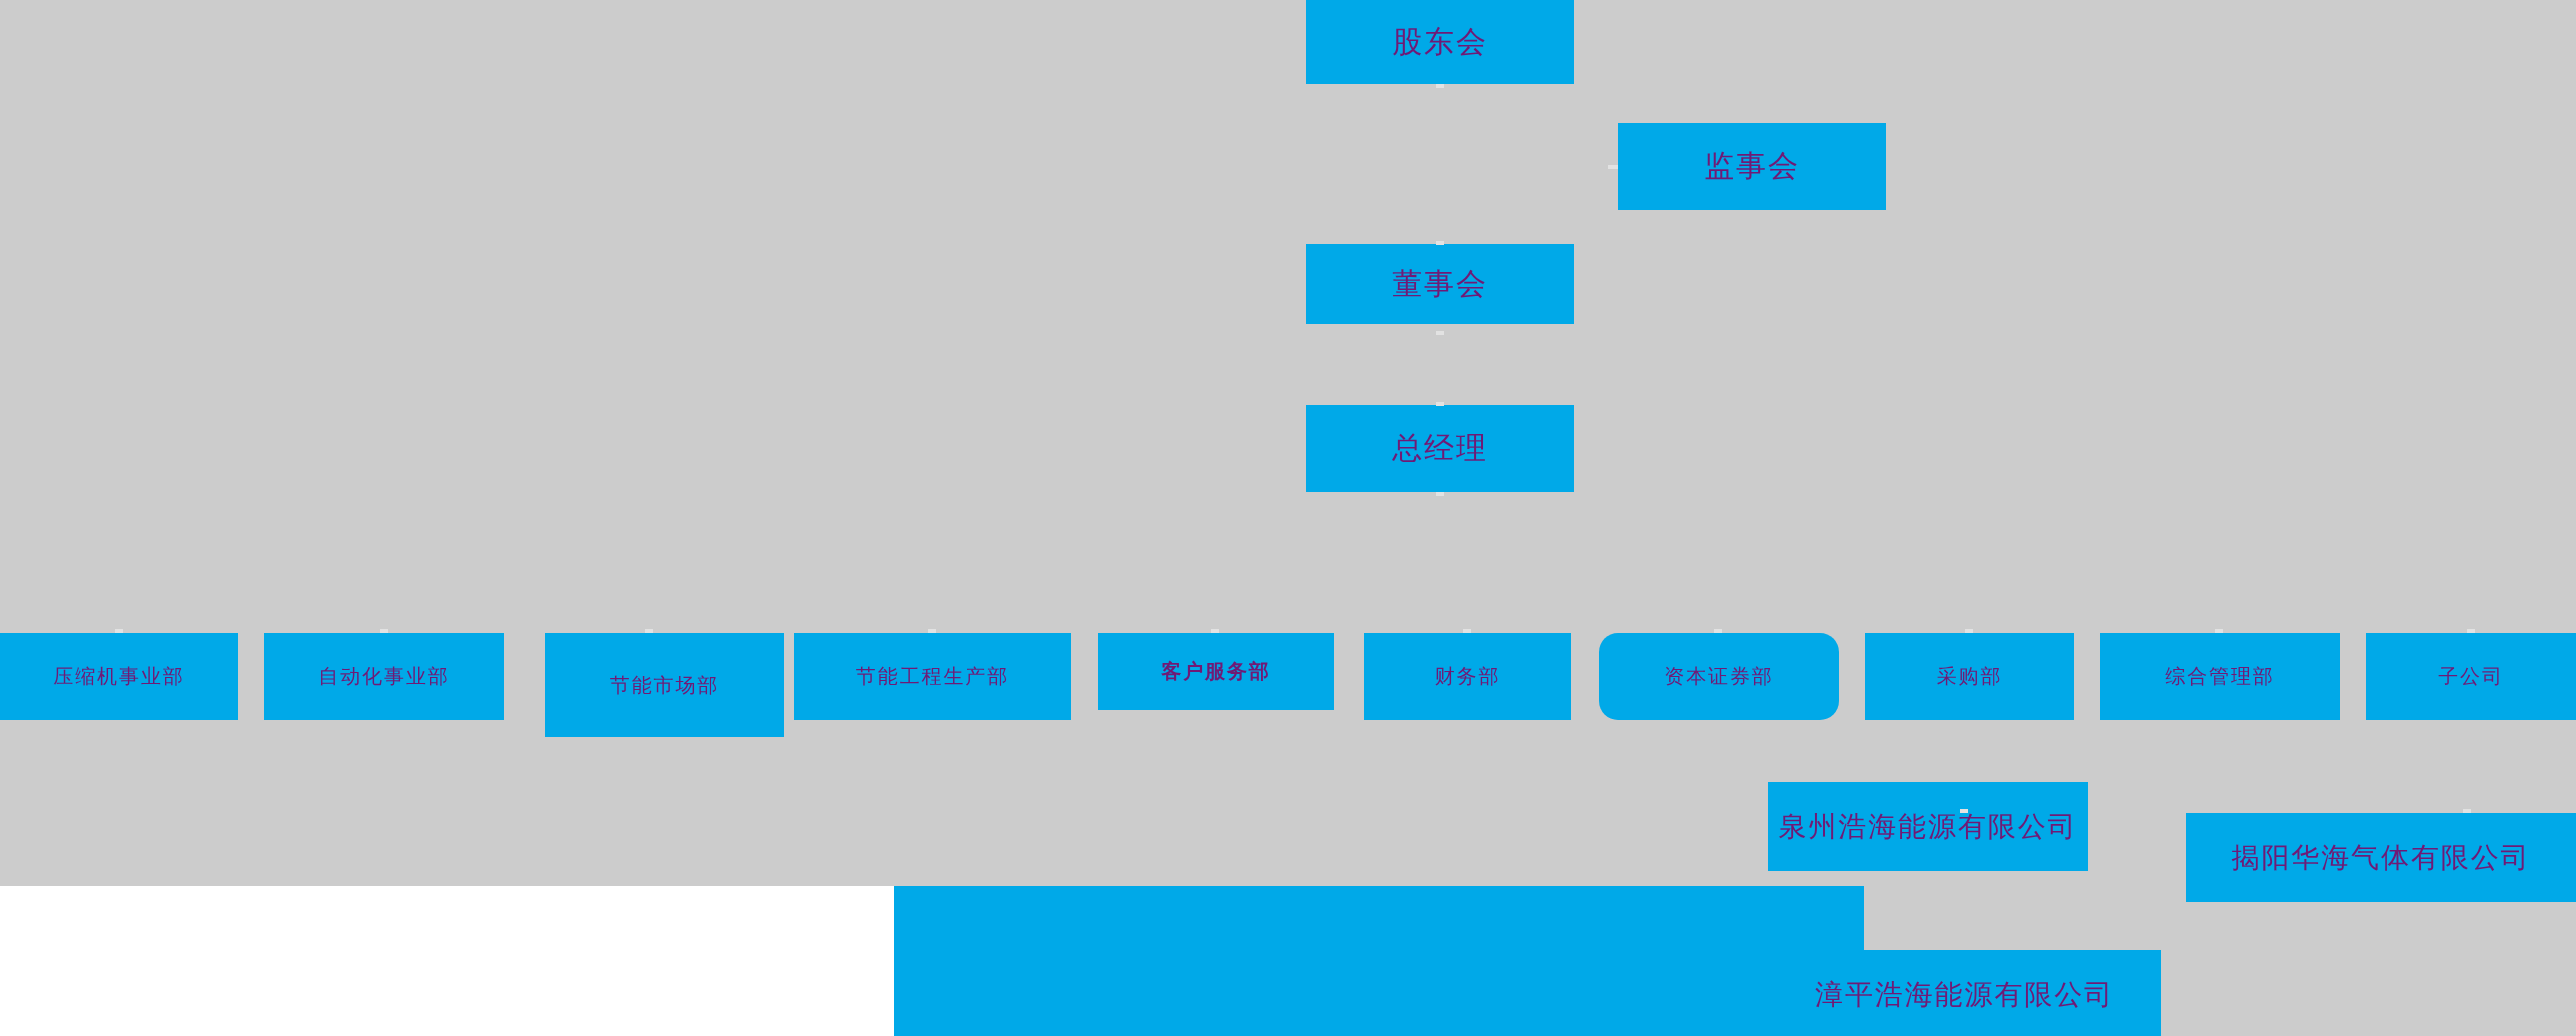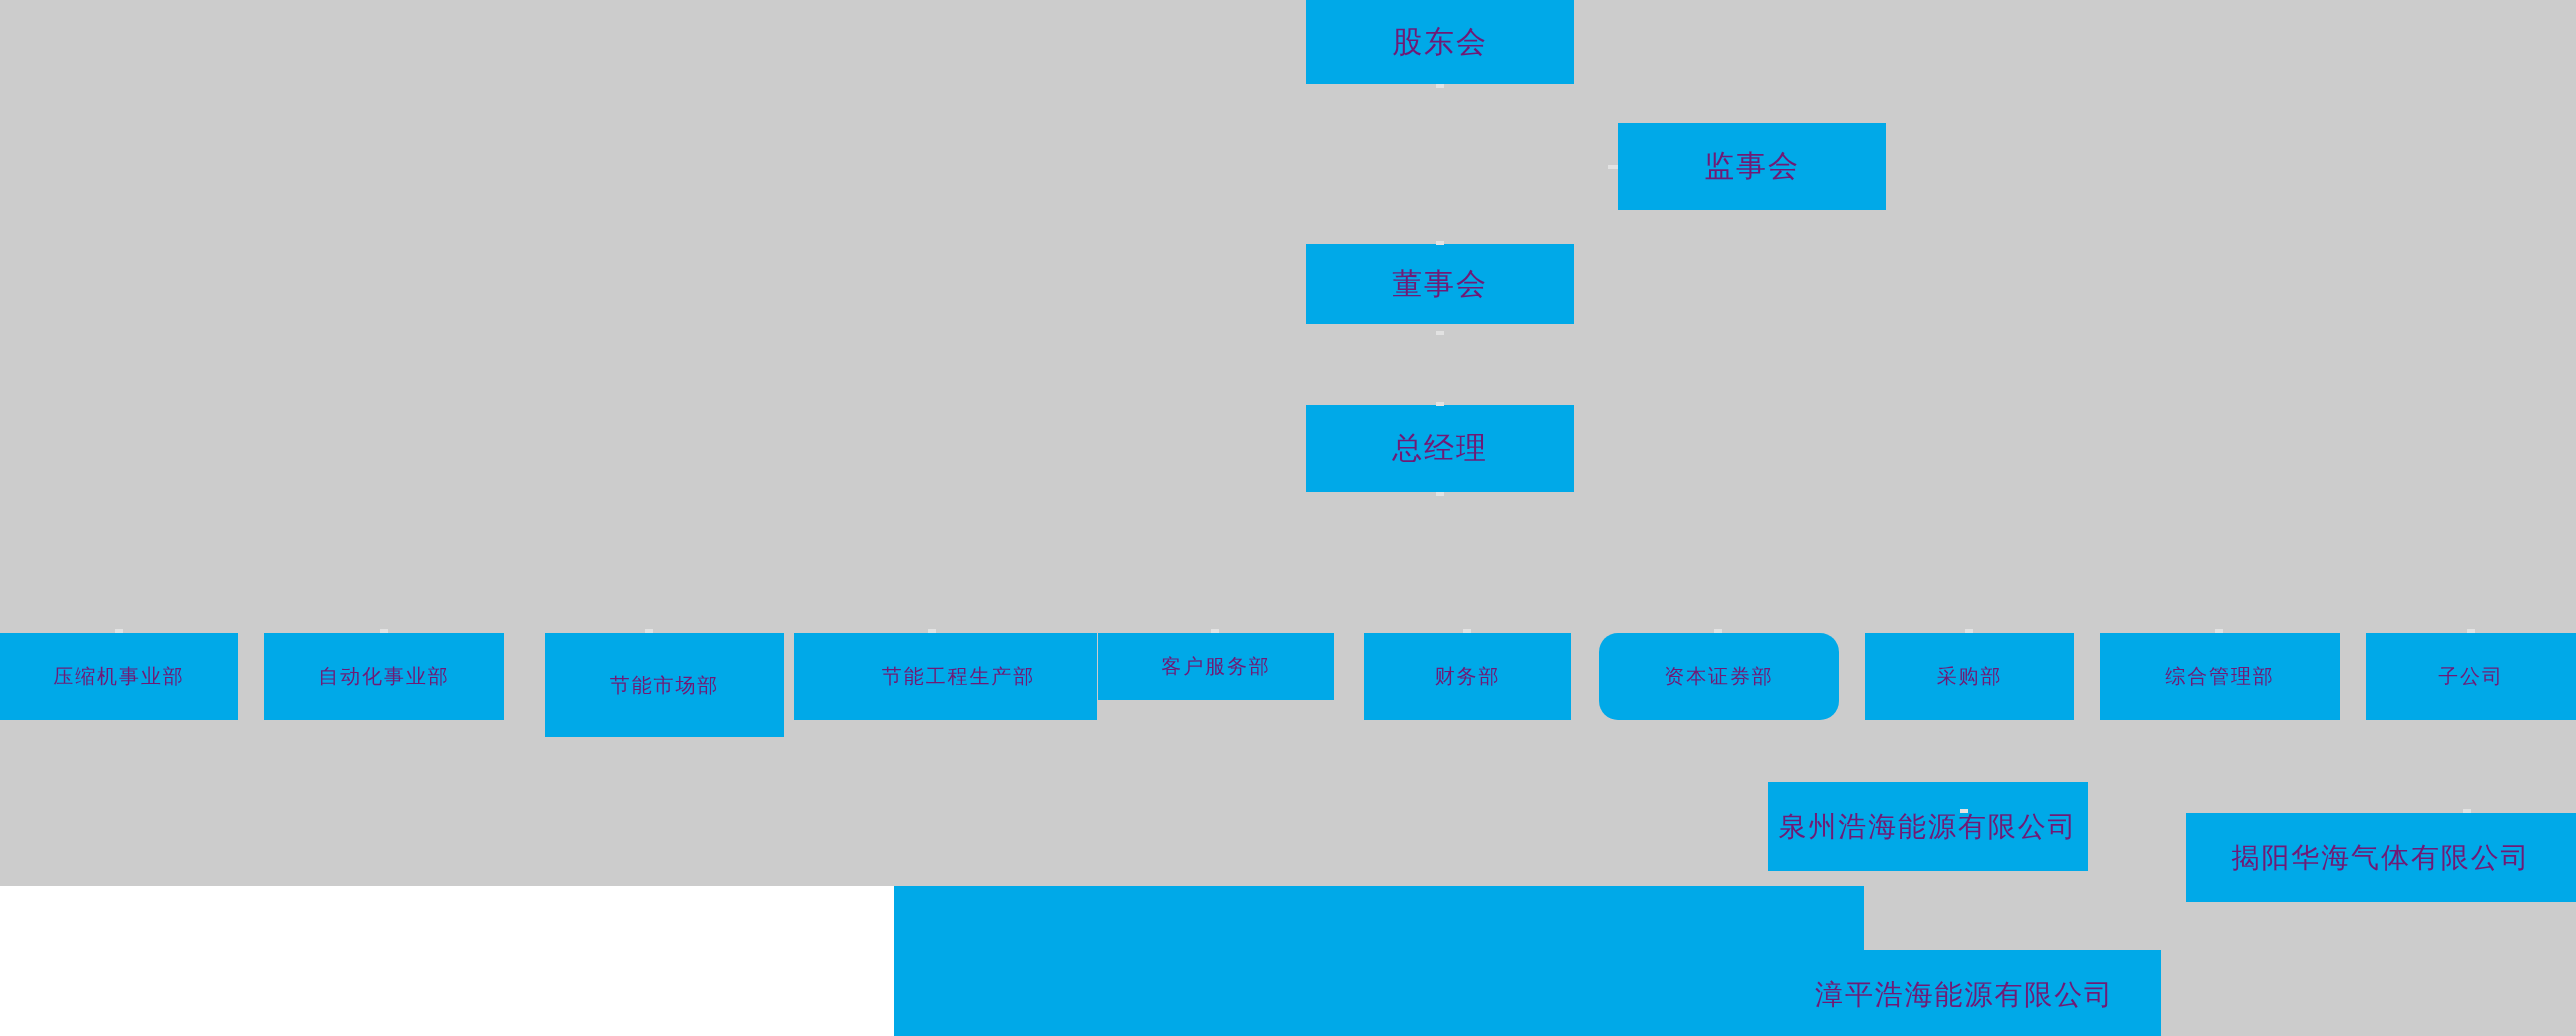--- a/index.html
+++ b/index.html
@@ -46,23 +46,23 @@
   <div class="node lv1" style="left:1306px; top:244px; width:268px; height:80px;">董事会</div>
 
   <div class="node lv1" style="left:1306px; top:405px; width:268px; height:87px;">总经理</div>
 
   <div class="node lv2" style="left:0; top:633px; width:238px; height:87px;">压缩机事业部</div>
 
   <div class="node lv2" style="left:264px; top:633px; width:240px; height:87px;">自动化事业部</div>
 
   <div class="node lv2" style="left:545px; top:633px; width:239px; height:104px;font-family:Liberation Serif, serif;">节能市场部</div>
 
-  <div class="node lv2" style="left:794px; top:633px; width:277px; height:87px;padding-left:26px;">节能工程生产部</div>
+  <div class="node lv2" style="left:794px; top:633px; width:277px; height:87px;">节能工程生产部</div>
 
-  <div class="node lv2" style="left:1098px; top:633px; width:236px; height:67px;">客户服务部</div>
+  <div class="node lv2" style="left:1098px; top:633px; width:236px; height:77px;font-weight:bold;">客户服务部</div>
 
   <div class="node lv2" style="left:1364px; top:633px; width:207px; height:87px;">财务部</div>
 
   <div class="node lv2" style="left:1599px; top:633px; width:240px; height:87px;border-radius:19px;">资本证券部</div>
 
   <div class="node lv2" style="left:2100px; top:633px; width:240px; height:87px;">综合管理部</div>
 
   <div class="node lv2" style="left:1865px; top:633px; width:209px; height:87px;">采购部</div>
 
   <div class="node lv2" style="left:2366px; top:633px; width:210px; height:87px;">子公司</div>

